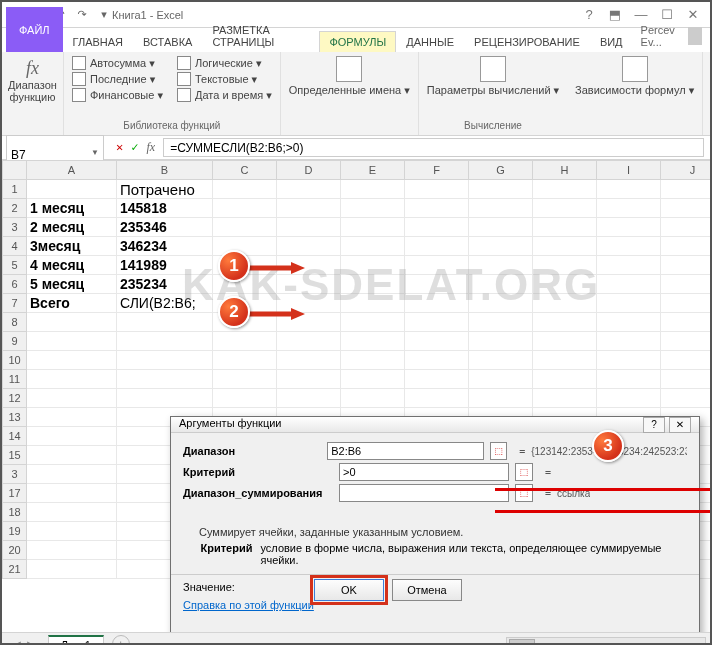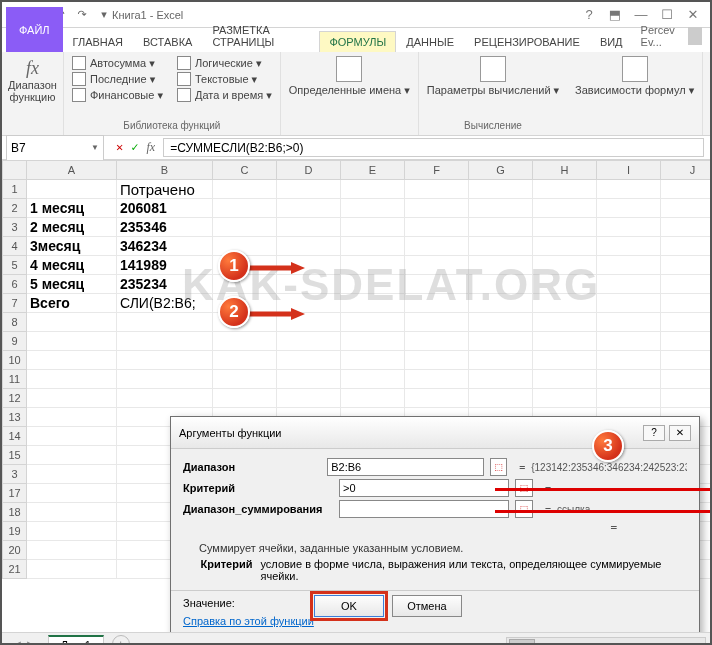--- a/index.html
+++ b/index.html
@@ -22,38 +22,38 @@
 .rg-fx{width:62px;align-items:center;justify-content:flex-start;padding-top:6px}
 .rg-fx .fx{font-style:italic;font-size:18px;color:#666;font-family:"Cambria Math",serif}
 .rg-lib{flex:0 0 auto}
 .rg-lib .grid{display:grid;grid-template-columns:auto auto;gap:2px 14px;font-size:11px;padding:2px 0}
 .rg-lib .grid span{display:flex;align-items:center;gap:4px;white-space:nowrap}
 .ico{display:inline-block;width:14px;height:14px;border:1px solid #888;background:#fff}
 .rgroup.big{align-items:center;padding-top:4px}
 .rgroup.big .bigico{width:26px;height:26px;border:1px solid #999;margin-bottom:2px;background:#fff}
 .rgroup.big .txt{text-align:center;line-height:1.1}
 .formulabar{height:24px;background:#fff;border-bottom:1px solid #d4d4d4;display:flex;align-items:center;font-size:12px}
-.namebox{width:98px;border:1px solid #ccc;margin:16px 4px;padding:12px 4px;height:19px;background:#fff;display:flex;align-items:center;justify-content:space-between}
+.namebox{width:98px;border:1px solid #ccc;margin:16px 4px;padding:12px 4px;height:19px;background:#fff;display:flex;justify-content:space-between}
 .namebox .dd{font-size:8px;color:#666}
 .fbbtns{display:flex;gap:8px;padding:0 8px;color:#666}
 .fbbtns span{font-family:monospace}
 .fbbtns .fx{font-style:italic;font-family:"Cambria Math",serif}
 .fbinput{flex:1;padding:0 6px;height:19px;border:1px solid #ccc;margin:2px 6px 2px 0;display:flex;align-items:center;background:#fff}
 .gridwrap{position:relative;height:494px;overflow:hidden;background:#fff}
 table.sheet{border-collapse:collapse;width:100%;table-layout:fixed;font-size:14px}
 table.sheet th{background:#f0f0f0;border:1px solid #d4d4d4;font-weight:normal;color:#555;font-size:11px}
 table.sheet th.rh{width:24px;height:19px}
 table.sheet th.ch{height:18px;width:64px}
 table.sheet col.cA{width:90px}
 table.sheet col.cB{width:96px}
 table.sheet td{border:1px solid #e8e8e8;height:19px;padding:0 3px;white-space:nowrap}
 td.b{font-weight:bold}
 td.sel{border:1.5px solid #217346}
 .dialog{position:absolute;left:168px;top:256px;width:530px;height:238px;background:#f0f0f0;border:1px solid #707070;box-shadow:3px 3px 8px rgba(0,0,0,.3);font-size:11px}
-.dlg-title{height:32px;background:linear-gradient(#fff,#e8e8e8);border-bottom:1px solid #ccc;display:flex;align-items:center;padding:0 8px}
+.dlg-title{height:16px;background:linear-gradient(#fff,#e8e8e8);border-bottom:1px solid #ccc;display:flex;padding:0 8px}
 .dlg-title .sp{flex:1}
 .dlg-title .btn{width:22px;height:16px;border:1px solid #aaa;background:#f8f8f8;margin-left:4px;text-align:center;font-size:10px;line-height:14px}
 .dlg-body{padding:6px 12px}
 .dlg-fn{font-weight:bold;margin:2px 0 6px}
 .fld{display:flex;align-items:center;margin:3px 0;gap:6px}
 .fld .lbl{width:150px;text-align:left;font-weight:bold}
 .fld input{width:170px;height:18px;border:1px solid #888;padding:0 3px;font-size:11px;background:#fff}
 .fld .rs{width:18px;height:18px;border:1px solid #888;background:#fff;font-size:9px;text-align:center;line-height:16px;color:#c00}
 .fld .eq{font-family:monospace;color:#555;padding-left:6px;font-size:10px;white-space:nowrap;overflow:hidden}
 .underline-red{position:absolute;border-bottom:3px solid #d00;height:0}
@@ -218,21 +218,21 @@
           <td></td>
           <td></td>
           <td></td>
           <td></td>
           <td></td>
           <td></td>
         </tr>
         <tr>
           <th class="rh">2</th>
           <td class="b">1 месяц</td>
-          <td class="b">206081</td>
+          <td class="b">145818</td>
           <td></td>
           <td></td>
           <td></td>
           <td></td>
           <td></td>
           <td></td>
           <td></td>
           <td></td>
         </tr>
         <tr>

